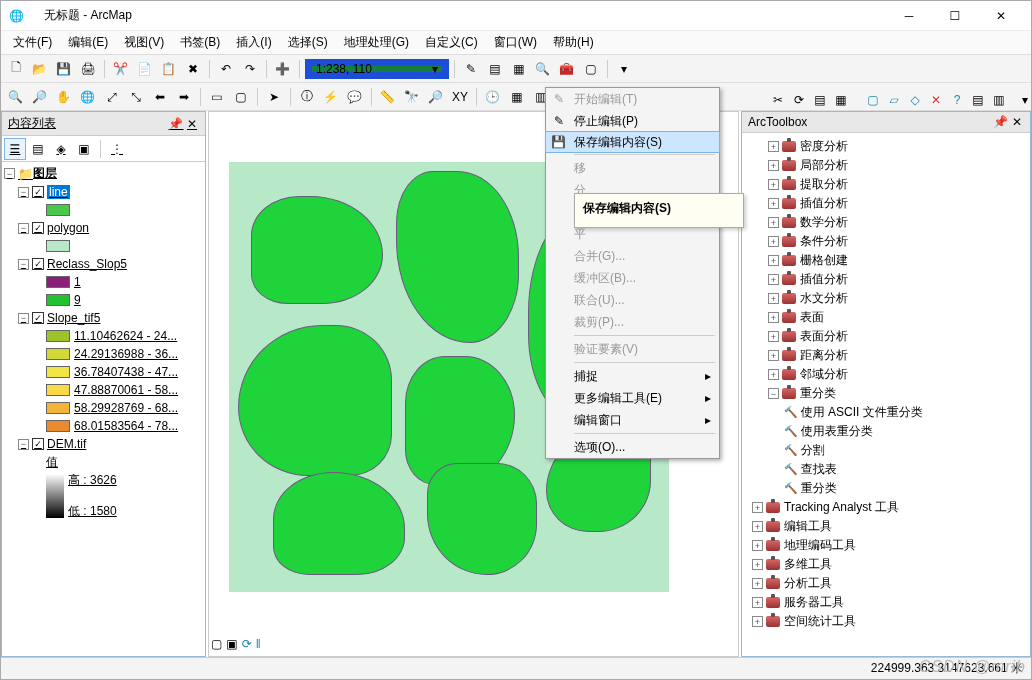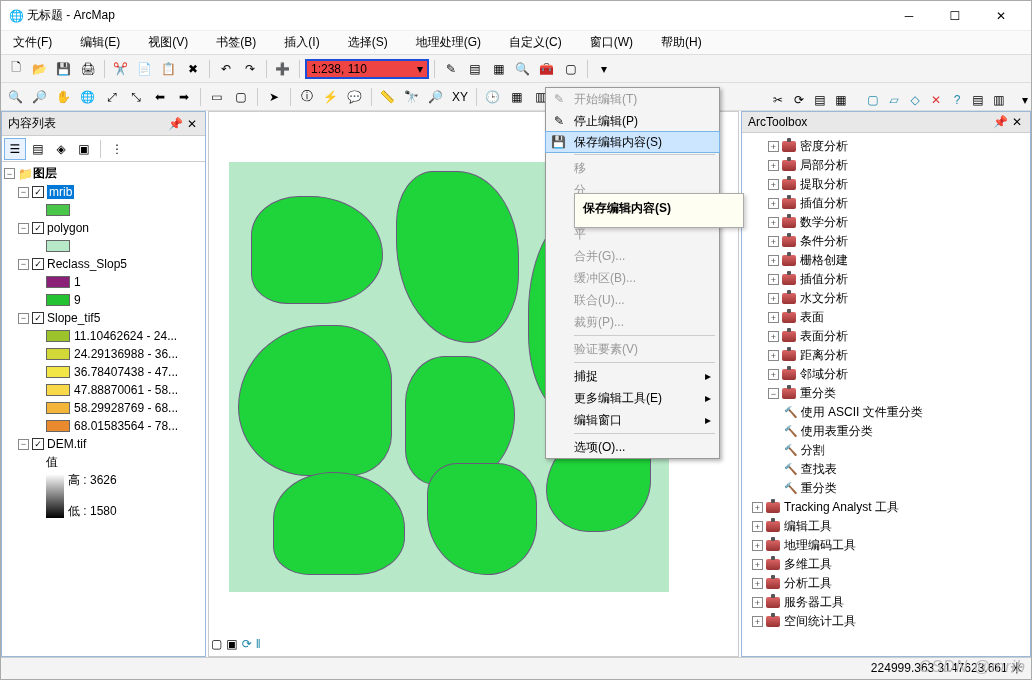--- a/index.html
+++ b/index.html
@@ -1,34 +1,34 @@
 <!DOCTYPE html>
 <html><head>
 <meta charset="utf-8">
 <style>
 * { margin: 0; padding: 0; box-sizing: border-box; font-family: "Microsoft YaHei", "Segoe UI", sans-serif; font-size: 12px; }
 body { background: #fff; width: 1032px; height: 680px; overflow: hidden; position: relative; }
 .window { border: 1px solid #aaa; width: 1032px; height: 680px; display: flex; flex-direction: column; }
 .titlebar { height: 30px; display: flex; align-items: center; padding: 0 8px; background: #fff; border-bottom: 1px solid #eee; }
-.titlebar .title { flex: 1; margin-left: 3px; }
+.titlebar .title { flex: 1; margin-left: 20px; }
 .winbtns { display: flex; gap: 2px; }
 .winbtns div { width: 44px; height: 28px; display: flex; align-items: center; justify-content: center; }
-.menubar { height: 24px; display: flex; align-items: center; padding: 2px 6px; background: #fafafa; border-bottom: 1px solid #ddd; gap: 16px; }
+.menubar { height: 24px; display: flex; align-items: center; padding: 2px 6px; background: #fafafa; border-bottom: 1px solid #ddd; gap: 4px; }
 .menubar span { padding: 2px 6px; }
 .toolbar { height: 28px; display: flex; align-items: center; background: #f4f4f4; border-bottom: 1px solid #ddd; padding: 2px 4px; gap: 2px; }
 .toolbar .tool { width: 22px; height: 22px; display: flex; align-items: center; justify-content: center; border: 1px solid transparent; }
 .toolbar .sep { width: 1px; height: 18px; background: #ccc; margin: 0 3px; }
-.scale { width: 124px; height: 20px; border: 2px solid #1d4ed8; padding: 0 4px; display: flex; align-items: center; background: #ef4444; }
+.scale { width: 144px; height: 20px; border: 7px solid #1d4ed8; padding: 0 4px; display: flex; align-items: center; background: #15803d; }
 .scale span { flex: 1; }
 .body-area { flex: 1; display: flex; overflow: hidden; position: relative; }
 .panel { background: #fff; border: 1px solid #9ab8d8; display: flex; flex-direction: column; }
 .panel-title { background: #e8e8e8; border-bottom: 1px solid #ccc; padding: 3px 6px; display: flex; align-items: center; }
 .panel-title span:first-child { flex: 1; font-weight: 500; }
 .pin, .close { width: 14px; height: 14px; margin-left: 2px; display: flex; align-items: center; justify-content: center; }
-.toc { width: 205px; }
+.toc { width: 205px; text-decoration: underline; }
 .toc-toolbar { height: 26px; border-bottom: 1px solid #ccc; display: flex; align-items: center; gap: 1px; padding: 2px; }
 .toc-toolbar .tool { width: 22px; height: 22px; border: 1px solid transparent; display: flex; align-items: center; justify-content: center; }
 .toc-tree { flex: 1; overflow: auto; padding: 2px; }
 .tree-item { display: flex; align-items: center; min-height: 18px; padding: 1px 0; }
 .tog { width: 11px; height: 11px; border: 1px solid #888; display: flex; align-items: center; justify-content: center; font-size: 9px; margin-right: 3px; color: #555; }
 .chk { width: 12px; height: 12px; border: 1px solid #333; margin-right: 3px; display: flex; align-items: center; justify-content: center; font-size: 9px; }
 .swatch { width: 24px; height: 12px; border: 1px solid #666; margin-right: 4px; }
 .tree-item.sel span.lbl { background: #0078d7; color: #fff; padding: 0 2px; }
 .map { flex: 1; position: relative; background: #fff; border: 1px solid #ccc; margin: 0 2px; overflow: hidden; }
 .map-canvas { position: absolute; left: 20px; top: 50px; width: 440px; height: 430px; background: #b7e8c8; }
@@ -182,21 +182,21 @@
       </div>
       <div class="toc-tree" id="toc-tree">
           <div class="tree-item" style="padding-left: 0px;">
             <span class="tog">−</span>
             <span>📁 </span>
             <span class="lbl"><b>图层</b></span>
           </div>
           <div class="tree-item sel" style="padding-left: 14px;">
             <span class="tog">−</span>
             <span class="chk">✓</span>
-            <span class="lbl">mrib</span>
+            <span class="lbl">line</span>
           </div>
           <div class="tree-item" style="padding-left: 42px;">
             <span class="swatch" style="background:#4ac64a"></span>
           </div>
           <div class="tree-item" style="padding-left: 14px;">
             <span class="tog">−</span>
             <span class="chk">✓</span>
             <span class="lbl">polygon</span>
           </div>
           <div class="tree-item" style="padding-left: 42px;">

